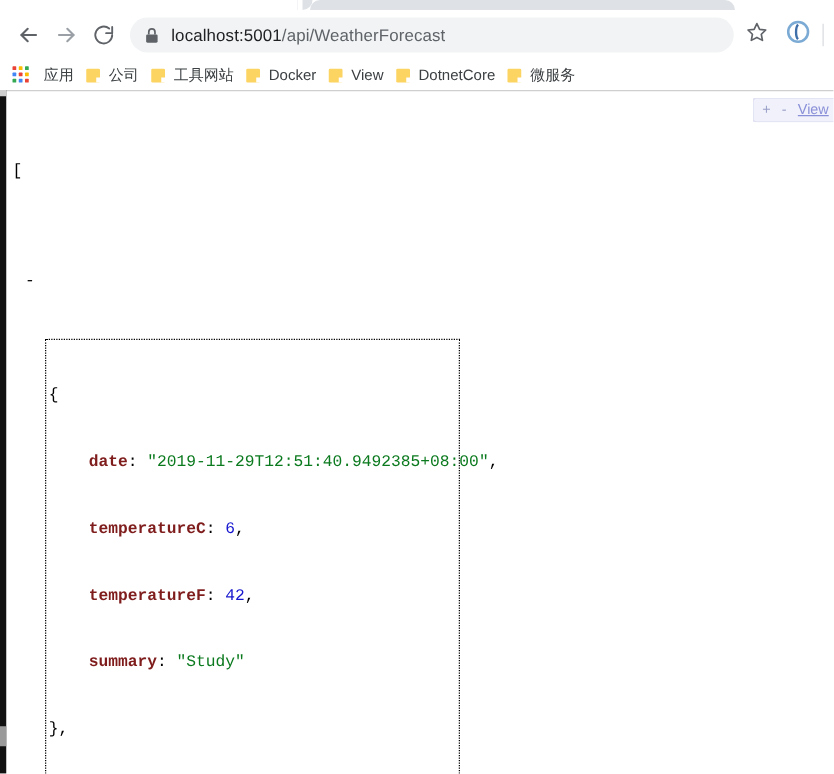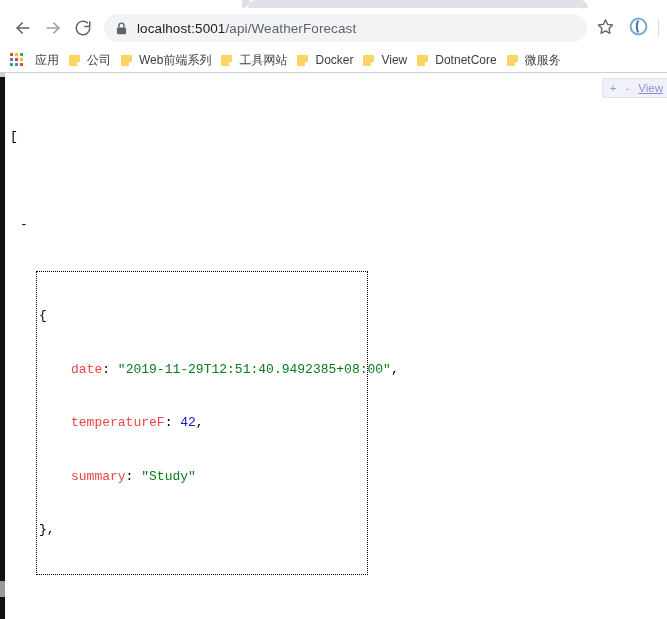--- a/index.html
+++ b/index.html
@@ -240,21 +240,21 @@
   .obj-body {
     margin-left: 36px;
     padding-left: 2px;
     padding-right: 4px;
   }
   .obj.hovered-dotted > .obj-body {
     border: 1px dotted #000000;
     width: 332px;
   }
   .kv { padding-left: 32px; }
-  .k { font-weight: normal; color: #ef4444; }
+  .k { font-weight: bold; color: #7f1d1d; }
   .s { color: #0b7a1e; }
   .n { color: #1515cf; }
   .p { color: #000000; }
 
   
   .jv-controls {
     position: absolute;
     right: 0; top: 6px;
     height: 20px;
     background: #f0f1fb;
@@ -360,24 +360,20 @@
     <div class="bm">
       <span class="bm-label">应用</span>
     </div>
 
     <div class="bm">
       <span class="folder-ico"></span>
       <span class="bm-label">公司</span>
     </div>
     <div class="bm">
       <span class="folder-ico"></span>
-      <span class="bm-label">Web前端系列</span>
-    </div>
-    <div class="bm">
-      <span class="folder-ico"></span>
       <span class="bm-label">工具网站</span>
     </div>
     <div class="bm">
       <span class="folder-ico"></span>
       <span class="bm-label">Docker</span>
     </div>
     <div class="bm">
       <span class="folder-ico"></span>
       <span class="bm-label">View</span>
     </div>
@@ -404,20 +400,21 @@
     <div class="json">
 
       <div class="jrow bracket-l">[</div>
 
       
       <div class="obj hovered-dotted">
         <span class="toggle">-</span>
         <div class="obj-body">
           <div class="jrow">{</div>
           <div class="jrow kv"><span class="k">date</span><span class="p">:</span> <span class="s">"<span>2019-11-29T12:51:40.9492385+08:00</span>"</span><span class="p">,</span></div>
+          <div class="jrow kv"><span class="k">temperatureC</span><span class="p">:</span> <span class="n">6</span><span class="p">,</span></div>
           <div class="jrow kv"><span class="k">temperatureF</span><span class="p">:</span> <span class="n">42</span><span class="p">,</span></div>
           <div class="jrow kv"><span class="k">summary</span><span class="p">:</span> <span class="s">"<span>Study</span>"</span></div>
           <div class="jrow">},</div>
         </div>
       </div>
 
       
       
 
       

